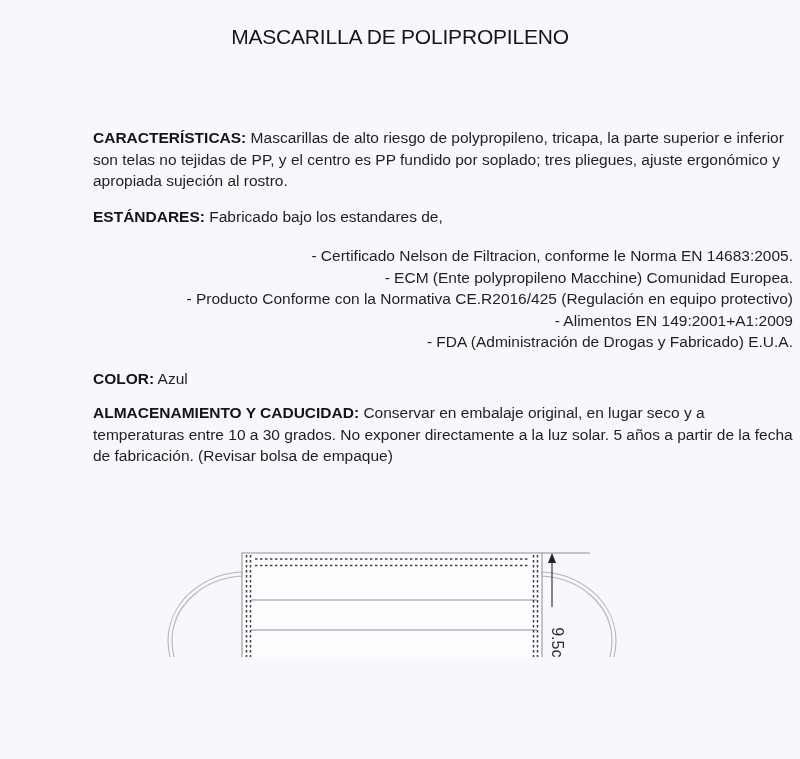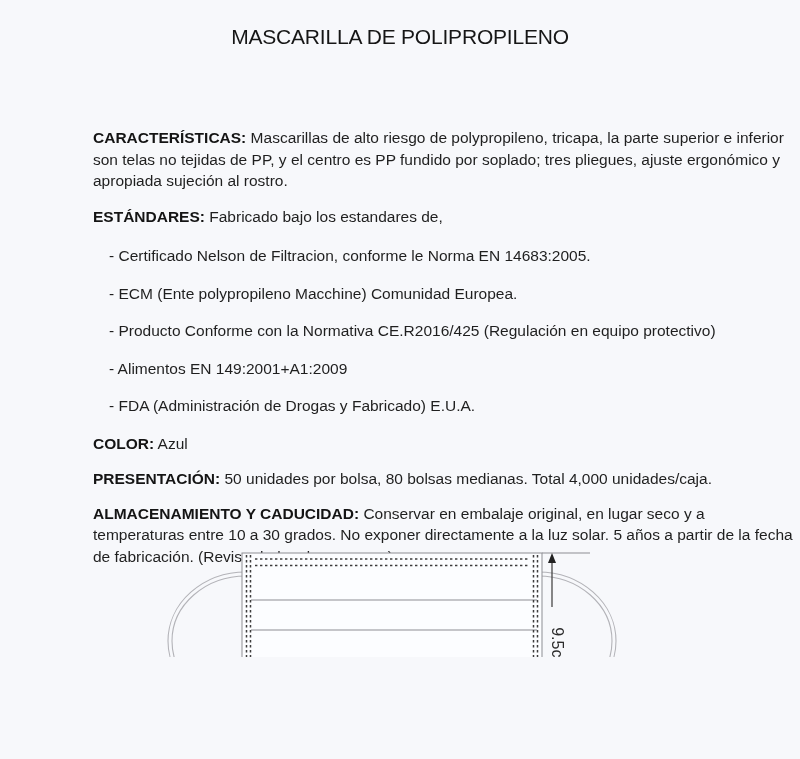--- a/index.html
+++ b/index.html
@@ -30,21 +30,21 @@
   .content {
     position: absolute;
     left: 93px;
     top: 127px;
     width: 700px;
   }
   .para { margin: 0; }
   .para strong { font-weight: 700; color: #141414; }
   .p-estandares     { margin-top: 14px; }
   .std-list         { margin-top: 18px; }
-  .std-list .std-item { margin: 16px; }
+  .std-list .std-item { margin: 0; text-align: right; }
   .p-color          { margin-top: 15px; }
   .p-presentacion   { margin-top: 14px; }
   .p-almacenamiento { margin-top: 13px; }
   .diagram {
     position: absolute;
     left: 160px;
     top: 535px;
     width: 480px;
     height: 224px;
   }
@@ -71,21 +71,20 @@
     <div class="std-list">
       <div class="std-item">- Certificado Nelson de Filtracion, conforme le Norma EN 14683:2005.</div>
       <div class="std-item">- ECM (Ente polypropileno Macchine) Comunidad Europea.</div>
       <div class="std-item">- Producto Conforme con la Normativa CE.R2016/425 (Regulación en equipo protectivo)</div>
       <div class="std-item">- Alimentos EN 149:2001+A1:2009</div>
       <div class="std-item">- FDA (Administración de Drogas y Fabricado) E.U.A.</div>
     </div>
 
     <p class="para p-color"><strong>COLOR:</strong> <span>Azul</span></p>
 
-    <p class="para p-presentacion"><strong>PRESENTACIÓN:</strong> <span>50 unidades por bolsa, 80 bolsas medianas. Total 4,000 unidades/caja.</span></p>
 
     <p class="para p-almacenamiento"><strong>ALMACENAMIENTO Y CADUCIDAD:</strong> <span>Conservar en embalaje original, en lugar seco y a temperaturas entre 10 a 30 grados. No exponer directamente a la luz solar. 5 años a partir de la fecha de fabricación. (Revisar bolsa de empaque)</span></p>
 
   </div>
 
   <div class="diagram">
     <svg width="480" height="224" viewBox="0 0 480 224" xmlns="http://www.w3.org/2000/svg">
 
       <g>
         <path d="M 86 37 A 78 69 0 1 0 86 175" fill="none" stroke="#b3b3b8" stroke-width="1.1"></path>

